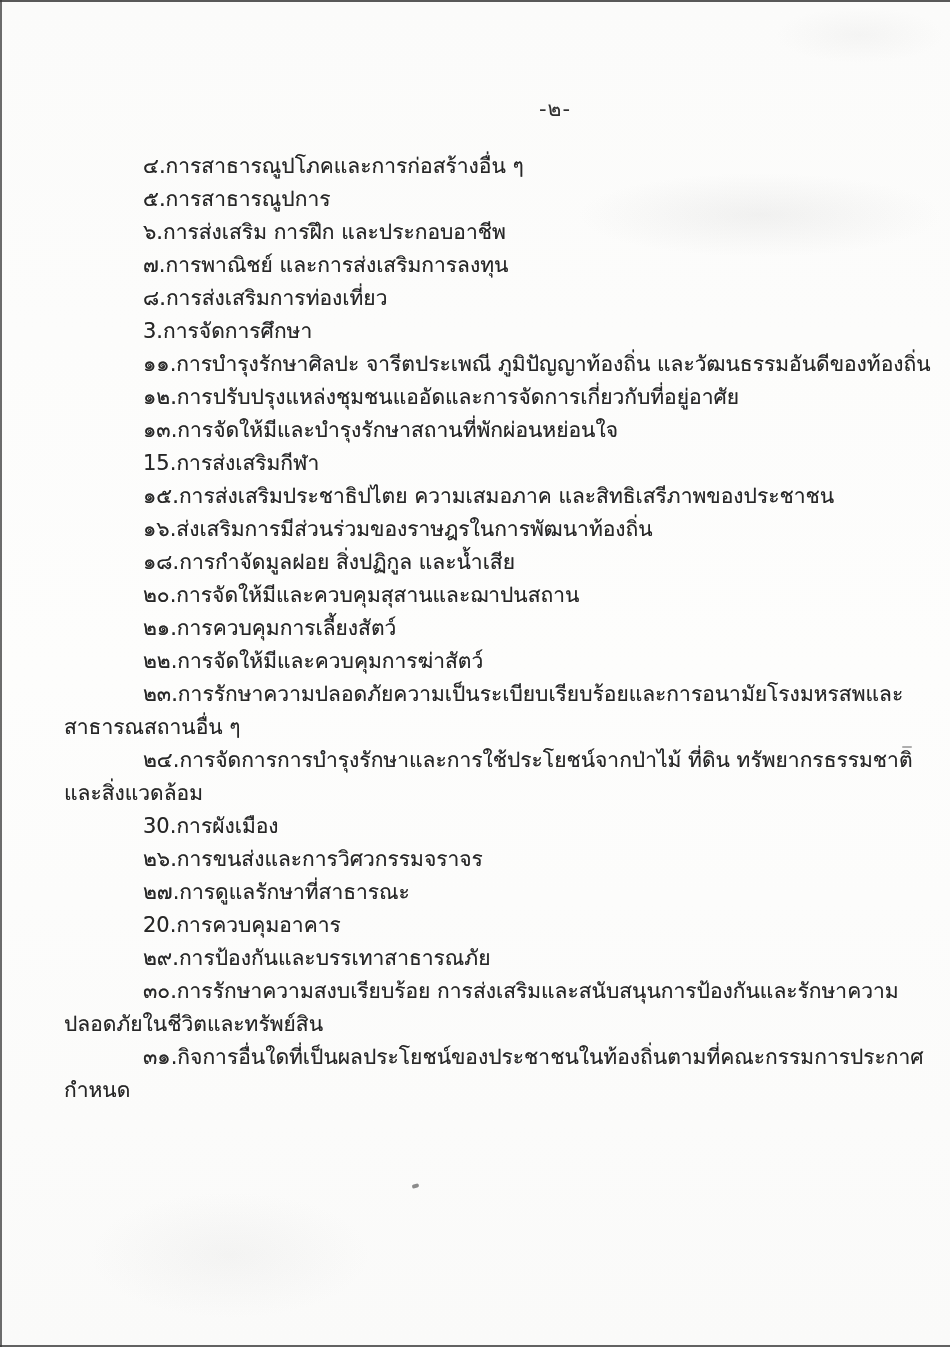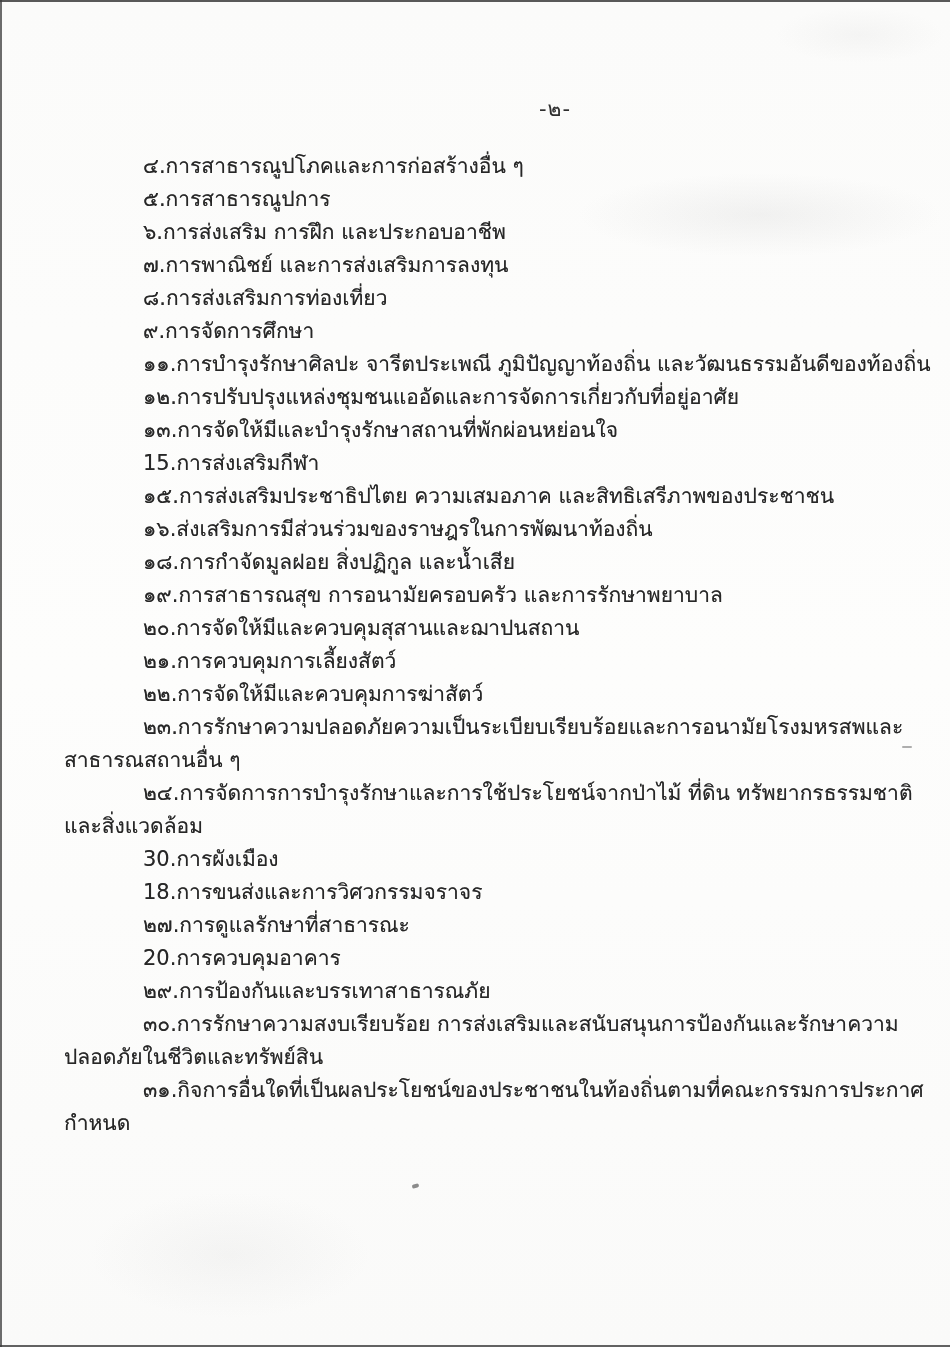--- a/index.html
+++ b/index.html
@@ -88,36 +88,35 @@
   <div class="edge bottom"></div>
 
   <div class="page-number">-๒-</div>
 
   <div class="service-list">
       <p class="item">๔.การสาธารณูปโภคและการก่อสร้างอื่น ๆ</p>
       <p class="item">๕.การสาธารณูปการ</p>
       <p class="item">๖.การส่งเสริม การฝึก และประกอบอาชีพ</p>
       <p class="item">๗.การพาณิชย์ และการส่งเสริมการลงทุน</p>
       <p class="item">๘.การส่งเสริมการท่องเที่ยว</p>
-      <p class="item">๙.การจัดการศึกษา</p>
+      <p class="item">3.การจัดการศึกษา</p>
       <p class="item">๑๑.การบำรุงรักษาศิลปะ จารีตประเพณี ภูมิปัญญาท้องถิ่น และวัฒนธรรมอันดีของท้องถิ่น</p>
       <p class="item">๑๒.การปรับปรุงแหล่งชุมชนแออัดและการจัดการเกี่ยวกับที่อยู่อาศัย</p>
       <p class="item">๑๓.การจัดให้มีและบำรุงรักษาสถานที่พักผ่อนหย่อนใจ</p>
       <p class="item">15.การส่งเสริมกีฬา</p>
       <p class="item">๑๕.การส่งเสริมประชาธิปไตย ความเสมอภาค และสิทธิเสรีภาพของประชาชน</p>
       <p class="item">๑๖.ส่งเสริมการมีส่วนร่วมของราษฎรในการพัฒนาท้องถิ่น</p>
       <p class="item">๑๘.การกำจัดมูลฝอย สิ่งปฏิกูล และน้ำเสีย</p>
-      <p class="item">๑๙.การสาธารณสุข การอนามัยครอบครัว และการรักษาพยาบาล</p>
       <p class="item">๒๐.การจัดให้มีและควบคุมสุสานและฌาปนสถาน</p>
       <p class="item">๒๑.การควบคุมการเลี้ยงสัตว์</p>
       <p class="item">๒๒.การจัดให้มีและควบคุมการฆ่าสัตว์</p>
       <p class="item">๒๓.การรักษาความปลอดภัยความเป็นระเบียบเรียบร้อยและการอนามัยโรงมหรสพและสาธารณสถานอื่น ๆ</p>
       <p class="item">๒๔.การจัดการการบำรุงรักษาและการใช้ประโยชน์จากป่าไม้ ที่ดิน ทรัพยากรธรรมชาติและสิ่งแวดล้อม</p>
       <p class="item">30.การผังเมือง</p>
-      <p class="item">18.การขนส่งและการวิศวกรรมจราจร</p>
+      <p class="item">๒๖.การขนส่งและการวิศวกรรมจราจร</p>
       <p class="item">๒๗.การดูแลรักษาที่สาธารณะ</p>
       <p class="item">20.การควบคุมอาคาร</p>
       <p class="item">๒๙.การป้องกันและบรรเทาสาธารณภัย</p>
       <p class="item">๓๐.การรักษาความสงบเรียบร้อย การส่งเสริมและสนับสนุนการป้องกันและรักษาความปลอดภัยในชีวิตและทรัพย์สิน</p>
       <p class="item">๓๑.กิจการอื่นใดที่เป็นผลประโยชน์ของประชาชนในท้องถิ่นตามที่คณะกรรมการประกาศกำหนด</p>
     </div>
 
   <div class="speck"></div>
   <div class="dash-artifact"></div>
 </div>

